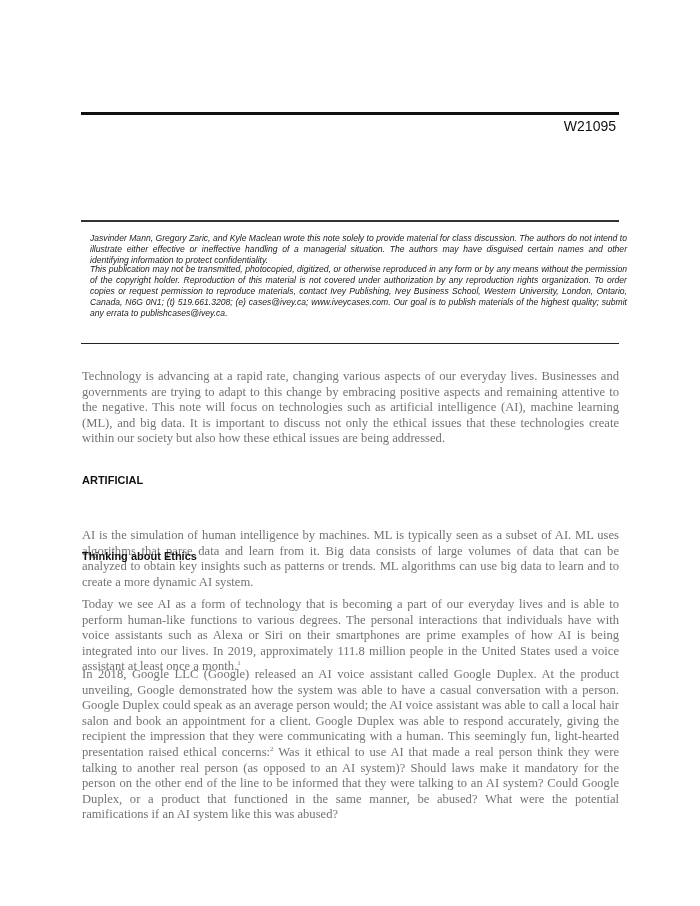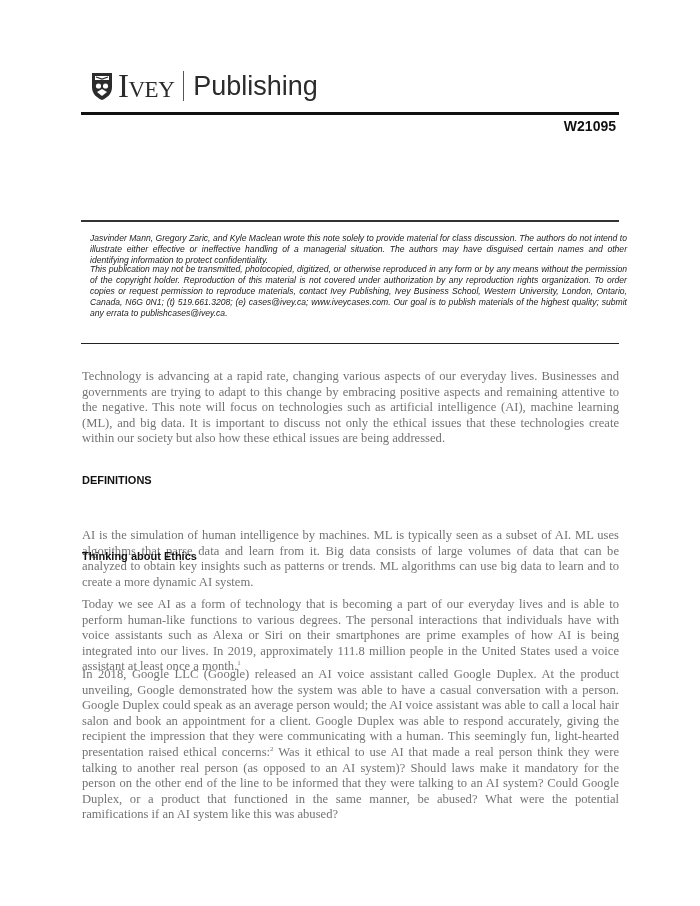--- a/index.html
+++ b/index.html
@@ -6,21 +6,21 @@
     body { width: 700px; height: 906px; position: relative; overflow: hidden; color: #1a1a1a; }
     .page { position: absolute; left: 0; top: 0; width: 700px; height: 906px; background: #fff; }
 
     .logo { position: absolute; left: 90px; top: 66px; height: 40px; display: flex; align-items: center; }
     .crest { width: 24px; height: 30px; margin-right: 4px; }
     .logo-ivey { font-family: "Liberation Serif", serif; font-size: 33px; color: #2b2b2b; letter-spacing: -0.5px; line-height: 40px; font-variant: small-caps; }
     .logo-sep { width: 1px; height: 30px; background: #555; margin: 0 9px 0 9px; }
     .logo-pub { font-family: "Liberation Sans", sans-serif; font-size: 27px; color: #2b2b2b; line-height: 40px; }
 
     .rule-thick { position: absolute; left: 81px; width: 538px; height: 3px; background: #111; top: 112px; }
-    .code { position: absolute; right: 84px; top: 118px; font-family: "Liberation Sans", sans-serif; font-weight: bold; font-size: 14px; color: #111; }
+    .code { position: absolute; right: 84px; top: 118px; font-family: "Liberation Sans", sans-serif; font-weight: normal; font-size: 14px; color: #111; }
 
     .title { position: absolute; left: 82px; top: 157px; width: 540px; font-family: "Liberation Sans", sans-serif; font-weight: bold; font-size: 17.2px; line-height: 20px; color: #111; margin: 0; }
 
     .rule-mid { position: absolute; left: 81px; width: 538px; height: 2px; background: #333; top: 220px; }
 
     .note { position: absolute; left: 82px; width: 537px; font-family: "Liberation Sans", sans-serif; font-style: italic; font-size: 8.6px; line-height: 11.1px; text-align: justify; color: #222; margin: 8px; }
     .note1 { top: 225px; }
     .note2 { top: 256px; }
 
     .copy-row { position: absolute; left: 82px; top: 331px; width: 537px; display: flex; justify-content: space-between; font-family: "Liberation Sans", sans-serif; font-style: italic; font-size: 8.6px; color: #222; line-height: 11px; }
@@ -28,48 +28,35 @@
 
     .body-text { position: absolute; left: 82px; width: 537px; font-family: "Liberation Serif", serif; font-size: 12.6px; line-height: 15.6px; text-align: justify; color: #737373; margin: 0; }
     .h-section { position: absolute; left: 82px; font-family: "Liberation Sans", sans-serif; font-weight: bold; font-size: 11px; color: #111; margin: 0; }
     sup { font-size: 7px; line-height: 0; vertical-align: super; }
   </style>
 </head>
 <body>
 
 <div class="page">
 
-  <div class="logo">
-    <svg class="crest" viewBox="0 0 24 30">
-      <path d="M2 2 H22 V16 C22 23 17 27 12 29 C7 27 2 23 2 16 Z" fill="#2b2b2b"></path>
-      <path d="M5 5 H19 V9 H5 Z" fill="#fff"></path>
-      <path d="M6 6 L12 8 L18 6" stroke="#2b2b2b" stroke-width="1.2" fill="none"></path>
-      <circle cx="8.5" cy="15" r="2.6" fill="#fff"></circle>
-      <circle cx="15.5" cy="15" r="2.6" fill="#fff"></circle>
-      <path d="M7 21 L12 18 L17 21 L12 25 Z" fill="#fff"></path>
-    </svg>
-    <span class="logo-ivey">Ivey</span>
-    <span class="logo-sep"></span>
-    <span class="logo-pub">Publishing</span>
-  </div>
 
   <div class="rule-thick"></div>
   <div class="code">W21095</div>
 
 
   <div class="rule-mid"></div>
 
   <p class="note note1">Jasvinder Mann, Gregory Zaric, and Kyle Maclean wrote this note solely to provide material for class discussion. The authors do not intend to illustrate either effective or ineffective handling of a managerial situation. The authors may have disguised certain names and other identifying information to protect confidentiality.</p>
   <p class="note note2">This publication may not be transmitted, photocopied, digitized, or otherwise reproduced in any form or by any means without the permission of the copyright holder. Reproduction of this material is not covered under authorization by any reproduction rights organization. To order copies or request permission to reproduce materials, contact Ivey Publishing, Ivey Business School, Western University, London, Ontario, Canada, N6G 0N1; (t) 519.661.3208; (e) cases@ivey.ca; www.iveycases.com. Our goal is to publish materials of the highest quality; submit any errata to publishcases@ivey.ca.</p>
 
   <div class="rule-copy"></div>
 
   <p class="body-text" style="top:369px;">Technology is advancing at a rapid rate, changing various aspects of our everyday lives. Businesses and governments are trying to adapt to this change by embracing positive aspects and remaining attentive to the negative. This note will focus on technologies such as artificial intelligence (AI), machine learning (ML), and big data. It is important to discuss not only the ethical issues that these technologies create within our society but also how these ethical issues are being addressed.</p>
 
-  <h2 class="h-section" style="top:474px;">DEFINITIONS</h2>
+  <h2 class="h-section" style="top:474px;">ARTIFICIAL</h2>
 
   <p class="body-text" style="top:496px;margin-top:32px;">AI is the simulation of human intelligence by machines. ML is typically seen as a subset of AI. ML uses algorithms that parse data and learn from it. Big data consists of large volumes of data that can be analyzed to obtain key insights such as patterns or trends. ML algorithms can use big data to learn and to create a more dynamic AI system.</p>
 
   <h2 class="h-section" style="top:550px;">Thinking about Ethics</h2>
 
   <p class="body-text" style="top:597px;"><span>Today we see AI as a form of technology that is becoming a part of our everyday lives and is able to perform human-like functions to various degrees. The personal interactions that individuals have with voice assistants such as Alexa or Siri on their smartphones are prime examples of how AI is being integrated into our lives. In 2019, approximately 111.8 million people in the United States used a voice assistant at least once a month.</span><sup>1</sup></p>
 
   <p class="body-text" style="top:667px;"><span>In 2018, Google LLC (Google) released an AI voice assistant called Google Duplex. At the product unveiling, Google demonstrated how the system was able to have a casual conversation with a person. Google Duplex could speak as an average person would; the AI voice assistant was able to call a local hair salon and book an appointment for a client. Google Duplex was able to respond accurately, giving the recipient the impression that they were communicating with a human. This seemingly fun, light-hearted presentation raised ethical concerns:</span><sup>2</sup><span> Was it ethical to use AI that made a real person think they were talking to another real person (as opposed to an AI system)? Should laws make it mandatory for the person on the other end of the line to be informed that they were talking to an AI system? Could Google Duplex, or a product that functioned in the same manner, be abused? What were the potential ramifications if an AI system like this was abused?</span></p>
 
 </div>

